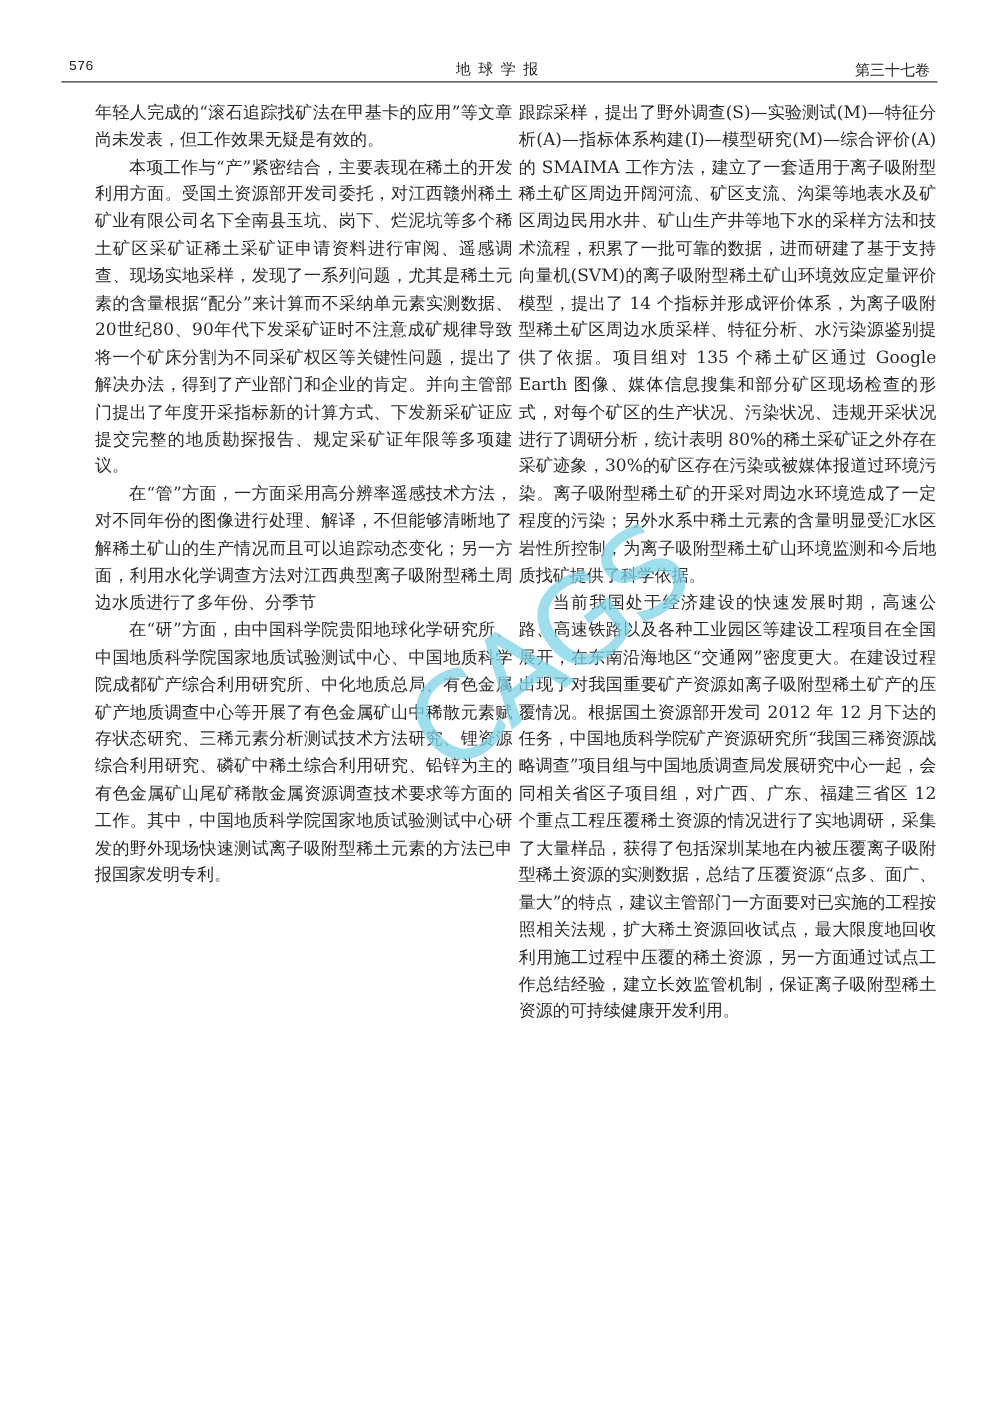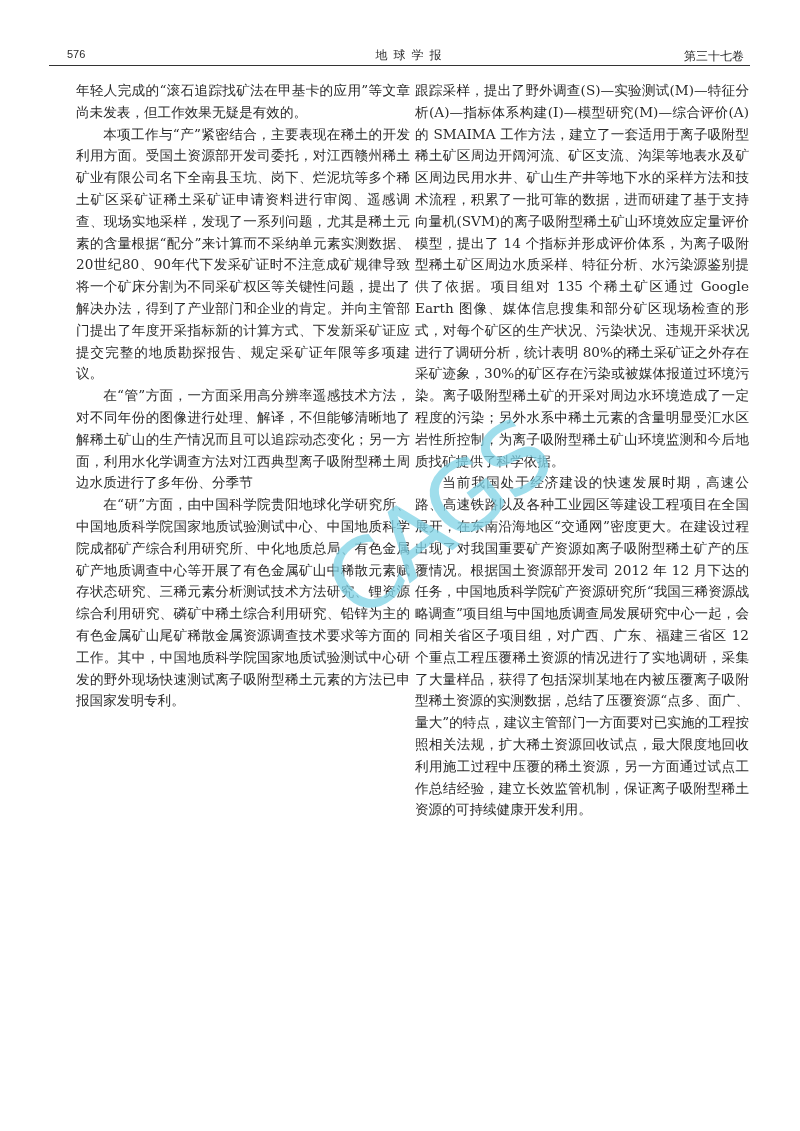--- a/index.html
+++ b/index.html
@@ -1,20 +1,20 @@
 <!DOCTYPE html>
 <html><head>
 <meta charset="utf-8">
 <style>
   html, body { margin: 0; padding: 0; background: #ffffff; }
   body { width: 800px; height: 1131px; position: relative; overflow: hidden;
          font-family: "DejaVu Serif", "Liberation Serif", serif; color: #2a2a2a; }
   .header { position: absolute; left: 49px; top: 46px; width: 701px; height: 20px; }
-  .header .pg { position: absolute; left: 18px; top: 2px; font-size: 11px; font-family: Liberation Sans, sans-serif; }
-  .header .jt { position: absolute; left: 12px; width: 100%; top: 1px; text-align: center; font-size: 12px; letter-spacing: 6px; }
+  .header .pg { position: absolute; left: 6px; top: 2px; font-size: 11px; font-family: Liberation Mono, monospace; }
+  .header .jt { position: absolute; left: 1px; width: 100%; top: 1px; text-align: center; font-size: 12px; letter-spacing: 6px; }
   .header .vol { position: absolute; right: 6px; top: 2px; font-size: 12px; }
   .rule { position: absolute; left: 49px; top: 65px; width: 701px; height: 0; border-top: 1.3px solid #333; }
   .col { position: absolute; top: 80px; width: 334px; font-size: 13.6px; line-height: 21.8px; text-align: justify; }
   .col.left { left: 76px; }
   .col.right { left: 415px; }
   .col p { margin: 0; }
   .col p.ind { text-indent: 2em; }
   .watermark { position: absolute; left: 345px; top: 470px; width: 200px; height: 200px;
                font-family: "DejaVu Sans", sans-serif; font-size: 96px; color: #7fd3e6; opacity: 0.75;
                transform: rotate(-38deg); transform-origin: center; pointer-events: none; letter-spacing: -4px; }

